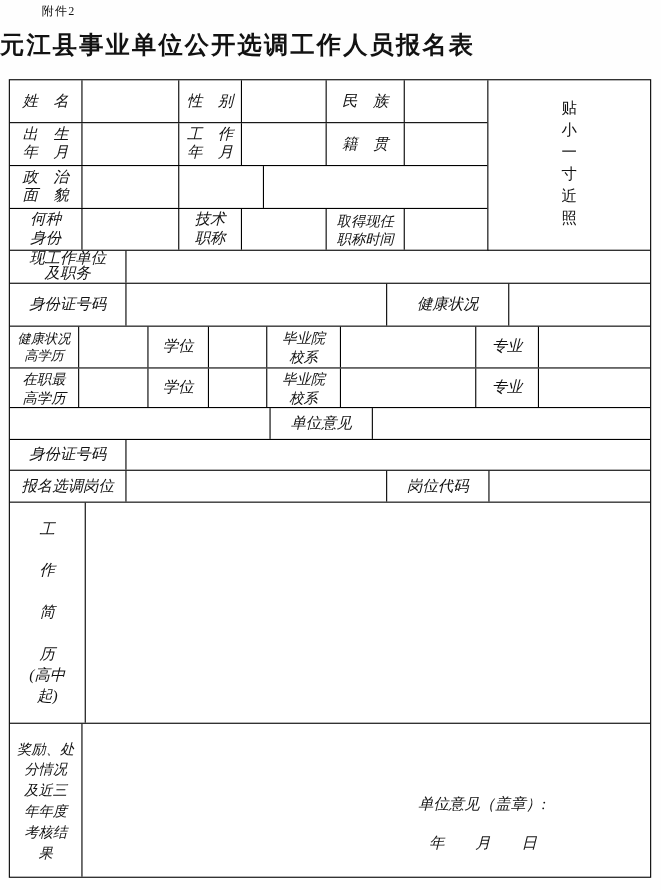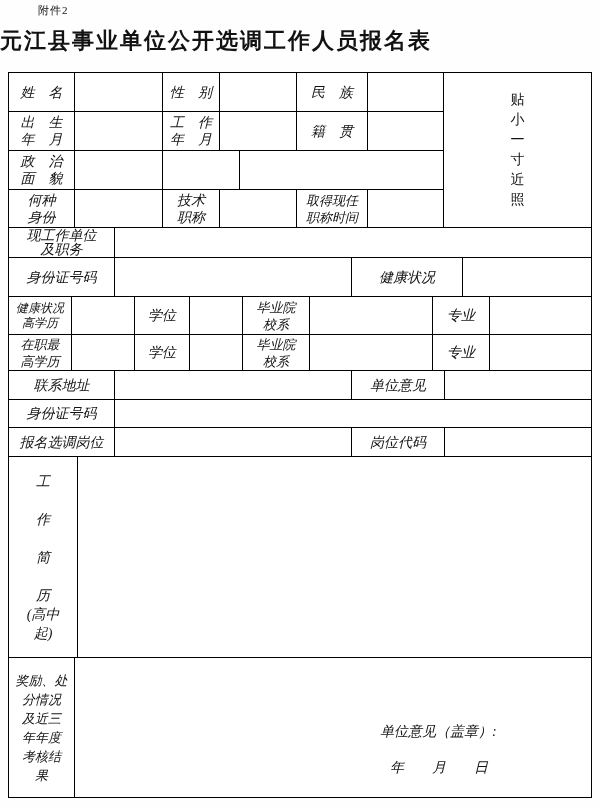--- a/index.html
+++ b/index.html
@@ -141,21 +141,20 @@
       <div class="c" style="width:55px">学位</div>
       <div class="c" style="width:53px"></div>
       <div class="c fs13" style="width:67px">毕业院
 校系</div>
       <div class="c" style="width:123px"></div>
       <div class="c" style="width:57px">专业</div>
       <div class="c grow"></div>
     </div>
 
     <div class="row" style="height:29px">
-      <div class="c" style="width:106px">联系地址</div>
       <div class="c" style="width:237px"></div>
       <div class="c" style="width:93px">单位意见</div>
       <div class="c grow"></div>
     </div>
 
     <div class="row" style="height:28px">
       <div class="c" style="width:106px">身份证号码</div>
       <div class="c grow"></div>
     </div>
 

